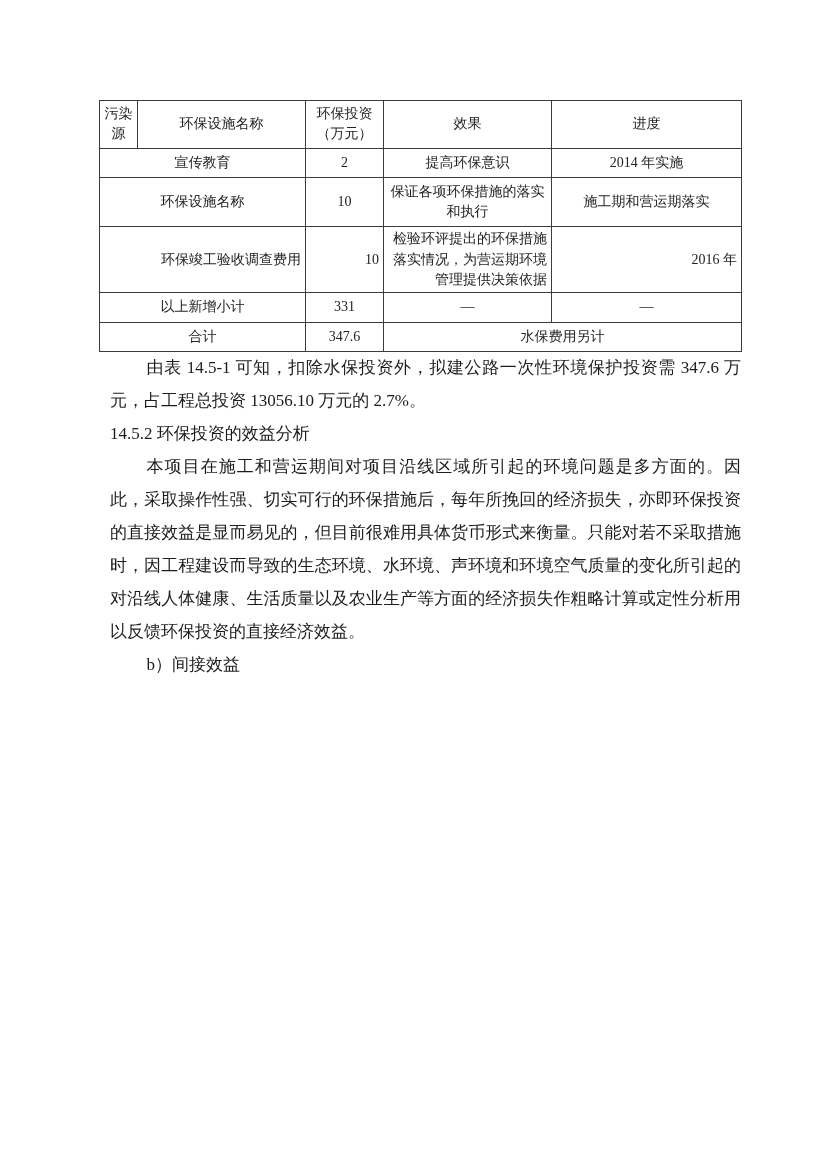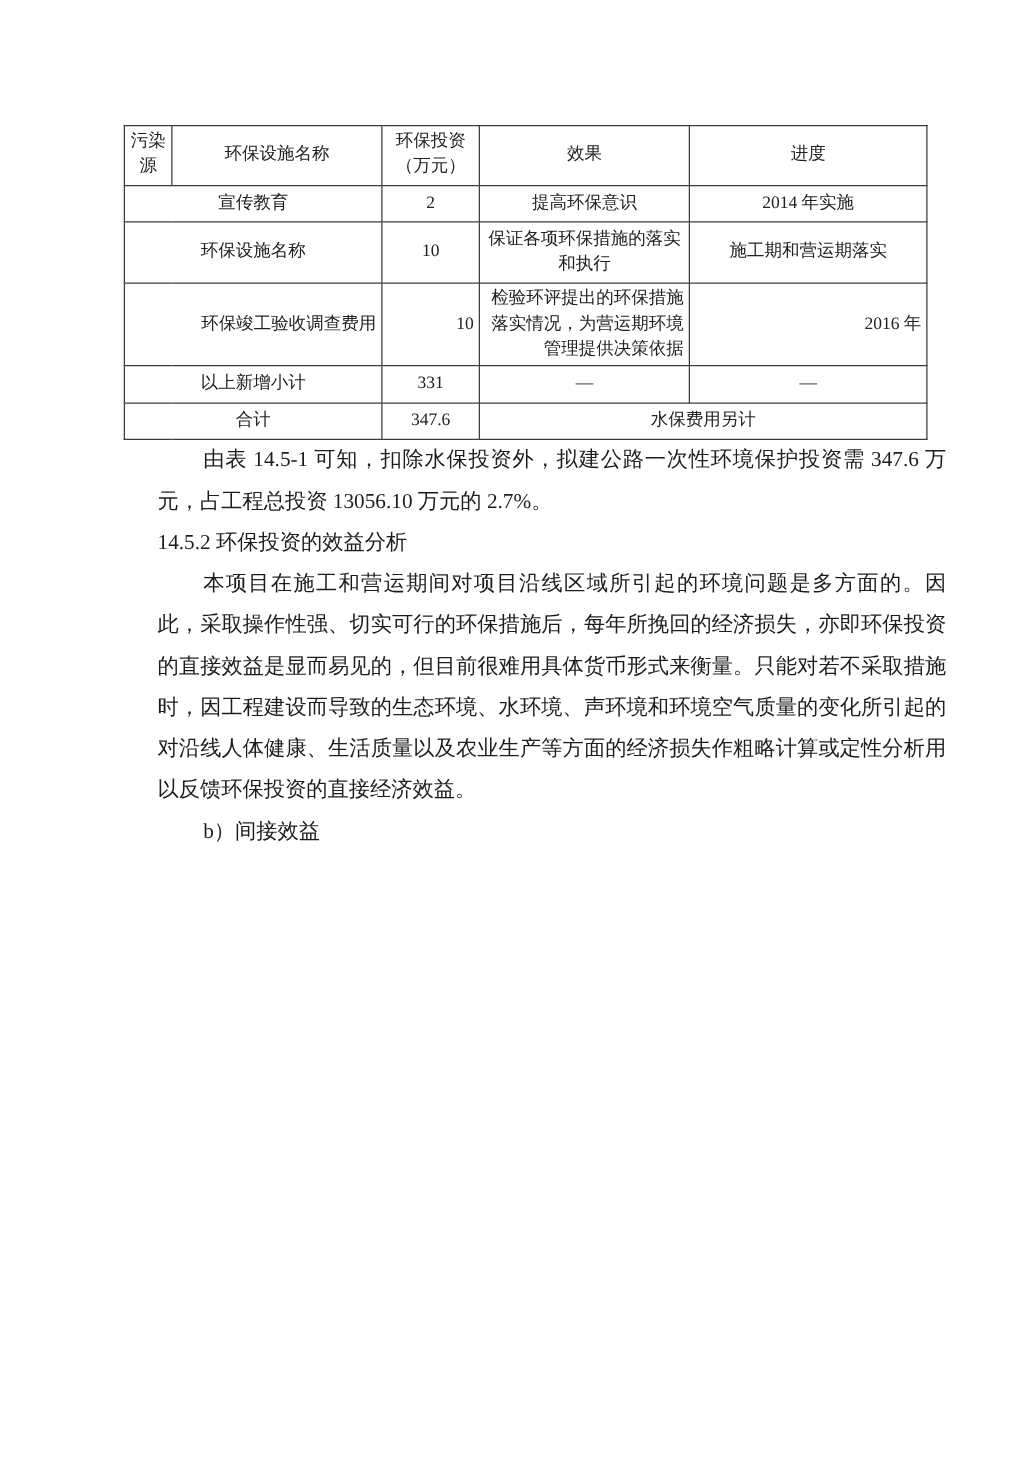--- a/index.html
+++ b/index.html
@@ -41,21 +41,20 @@
   table.inv-table th { padding: 3px 2px; }
   tr.row-tall td { padding: 2px 4px; text-align: right; }
   .text-block {
     position: absolute;
     left: 110px;
     top: 351px;
     width: 631px;
     font-size: 17px;
     line-height: 33px;
     text-align: justify;
-    margin-left: 16px;
   }
   .text-block p { margin: 0; }
   .para-indent { text-indent: 2.15em; }
   .section-heading { text-indent: 0; }
   .page-number {
     position: absolute;
     left: 0;
     right: 0;
     top: 1086px;
     text-align: center;

